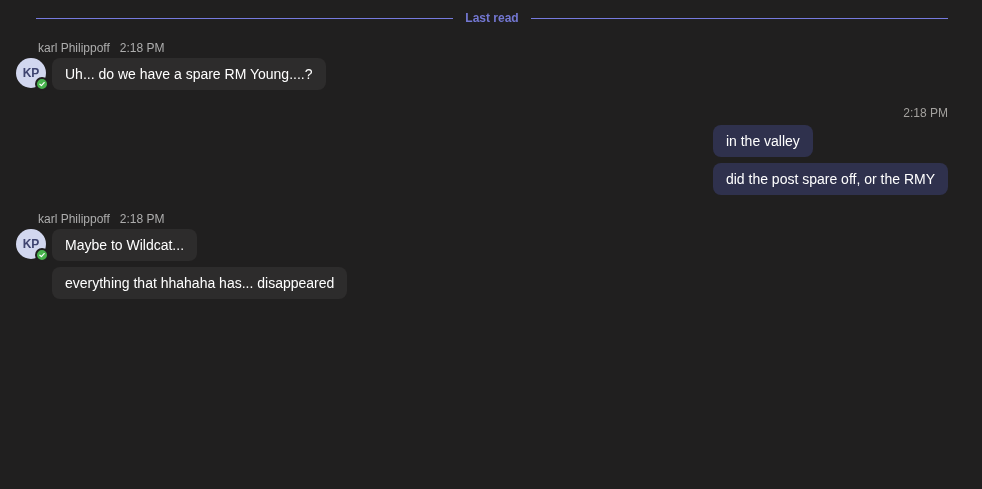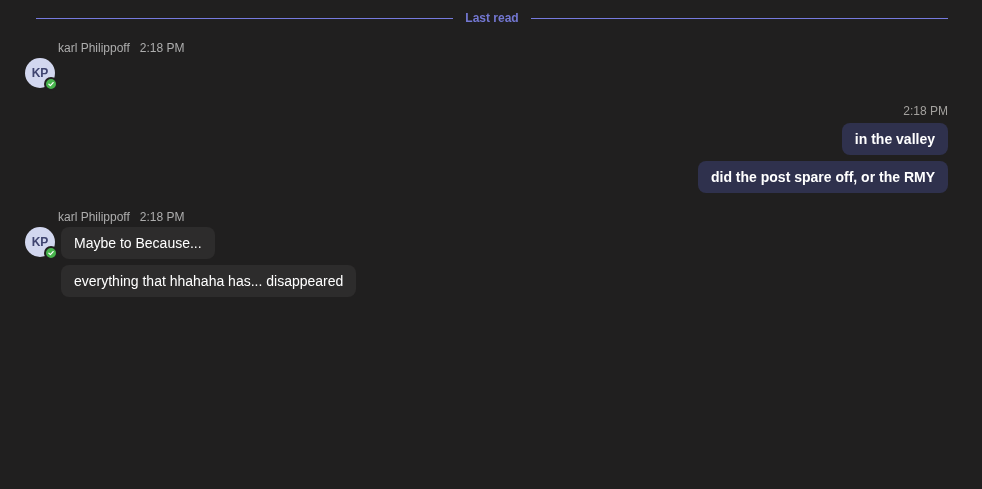--- a/index.html
+++ b/index.html
@@ -33,36 +33,36 @@
     flex: 1;
     height: 1px;
     background: var(--last-read-line);
   }
   .divider-label {
     color: var(--last-read);
     font-size: 12px;
     font-weight: 700;
     line-height: 16px;
   }
-  #messages > .group { margin-top: 16px; margin-left: 20px; }
+  #messages > .group { margin-top: 16px; }
   #messages > .group:first-child { margin-top: 6px; }
 
   .meta {
     display: flex;
     align-items: baseline;
     gap: 10px;
     margin-left: 38px;
     font-size: 12px;
     line-height: 16px;
     color: var(--meta-text);
   }
   .row {
     display: flex;
     align-items: flex-start;
-    padding-left: 5px;
+    padding-left: 16px;
     margin-top: 2px;
   }
   .avatar {
     position: relative;
     flex: 0 0 30px;
     width: 30px;
     height: 30px;
     margin-right: 6px;
     border-radius: 50%;
     background: var(--avatar-bg);
@@ -109,23 +109,22 @@
     flex-direction: column;
     align-items: flex-end;
     padding-right: 34px;
   }
   .group.self .time {
     font-size: 12px;
     line-height: 14px;
     color: #a3a19e;
   }
   .group.self .bubbles {
-    align-items: flex-end;
+    align-items: flex-start;
     margin-top: 5px;
-    font-weight: bold;
   }
   .group.self .bubble { background: var(--own-bubble); }
 </style>
 </head>
 <body>
 
 <div class="chat">
   <div class="divider">
     <span class="line"></span>
     <span class="divider-label">Last read</span>
@@ -140,20 +139,21 @@
     <div class="row">
       <div class="avatar">
         <span class="initials">KP</span>
         <span class="badge">
           <svg viewBox="0 0 12 12">
                 <path d="M2.8 6.3 L5.1 8.5 L9.2 3.8" stroke="#ffffff" stroke-width="1.8" fill="none" stroke-linecap="round" stroke-linejoin="round"></path>
               </svg>
         </span>
       </div>
       <div class="bubbles">
+            <div class="bubble">Uh... do we have a spare RM Young....?</div>
           </div>
     </div>
   </div>
 
   <div class="group self">
     <span class="time">2:18 PM</span>
     <div class="bubbles">
           <div class="bubble">in the valley</div>
           <div class="bubble">did the post spare off, or the RMY</div>
         </div>
@@ -167,20 +167,20 @@
     <div class="row">
       <div class="avatar">
         <span class="initials">KP</span>
         <span class="badge">
           <svg viewBox="0 0 12 12">
                 <path d="M2.8 6.3 L5.1 8.5 L9.2 3.8" stroke="#ffffff" stroke-width="1.8" fill="none" stroke-linecap="round" stroke-linejoin="round"></path>
               </svg>
         </span>
       </div>
       <div class="bubbles">
-            <div class="bubble">Maybe to Because...</div>
+            <div class="bubble">Maybe to Wildcat...</div>
             <div class="bubble">everything that hhahaha has... disappeared</div>
           </div>
     </div>
   </div>
 
 </div>
 </div>
 
 </body></html>

